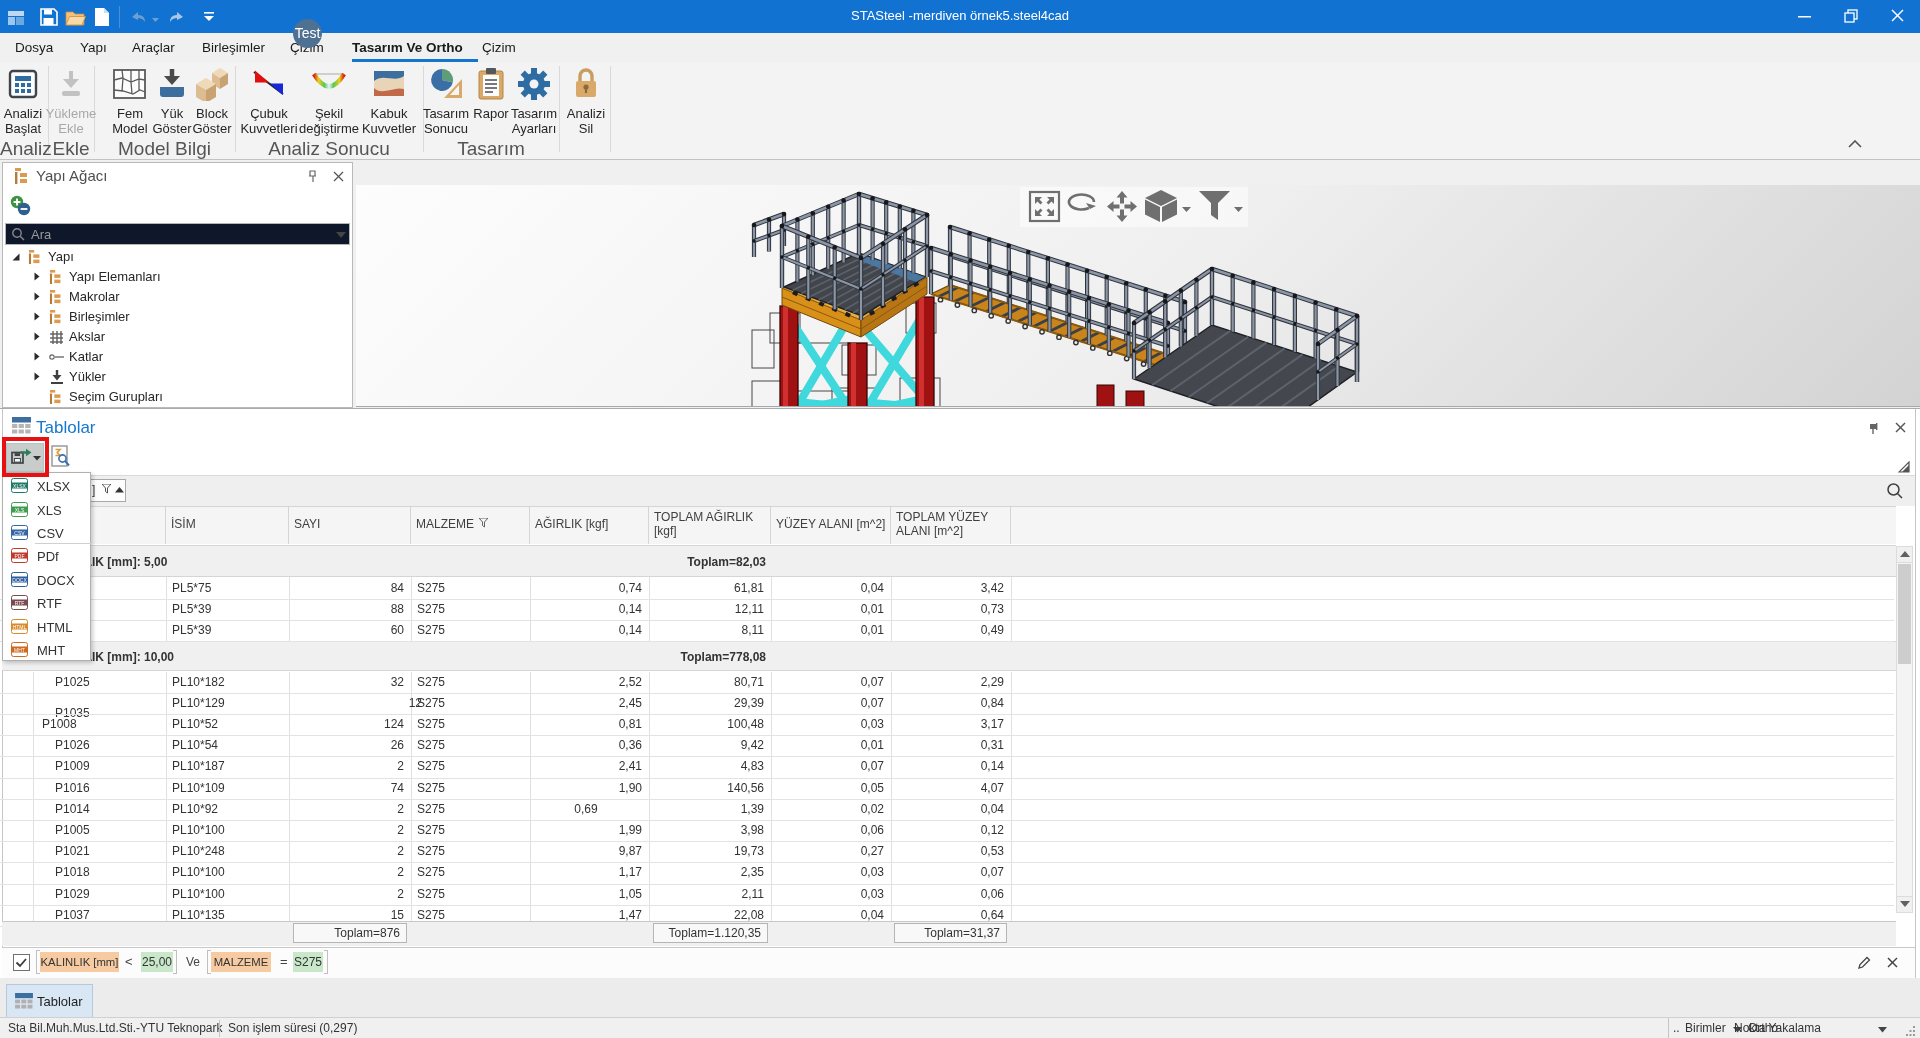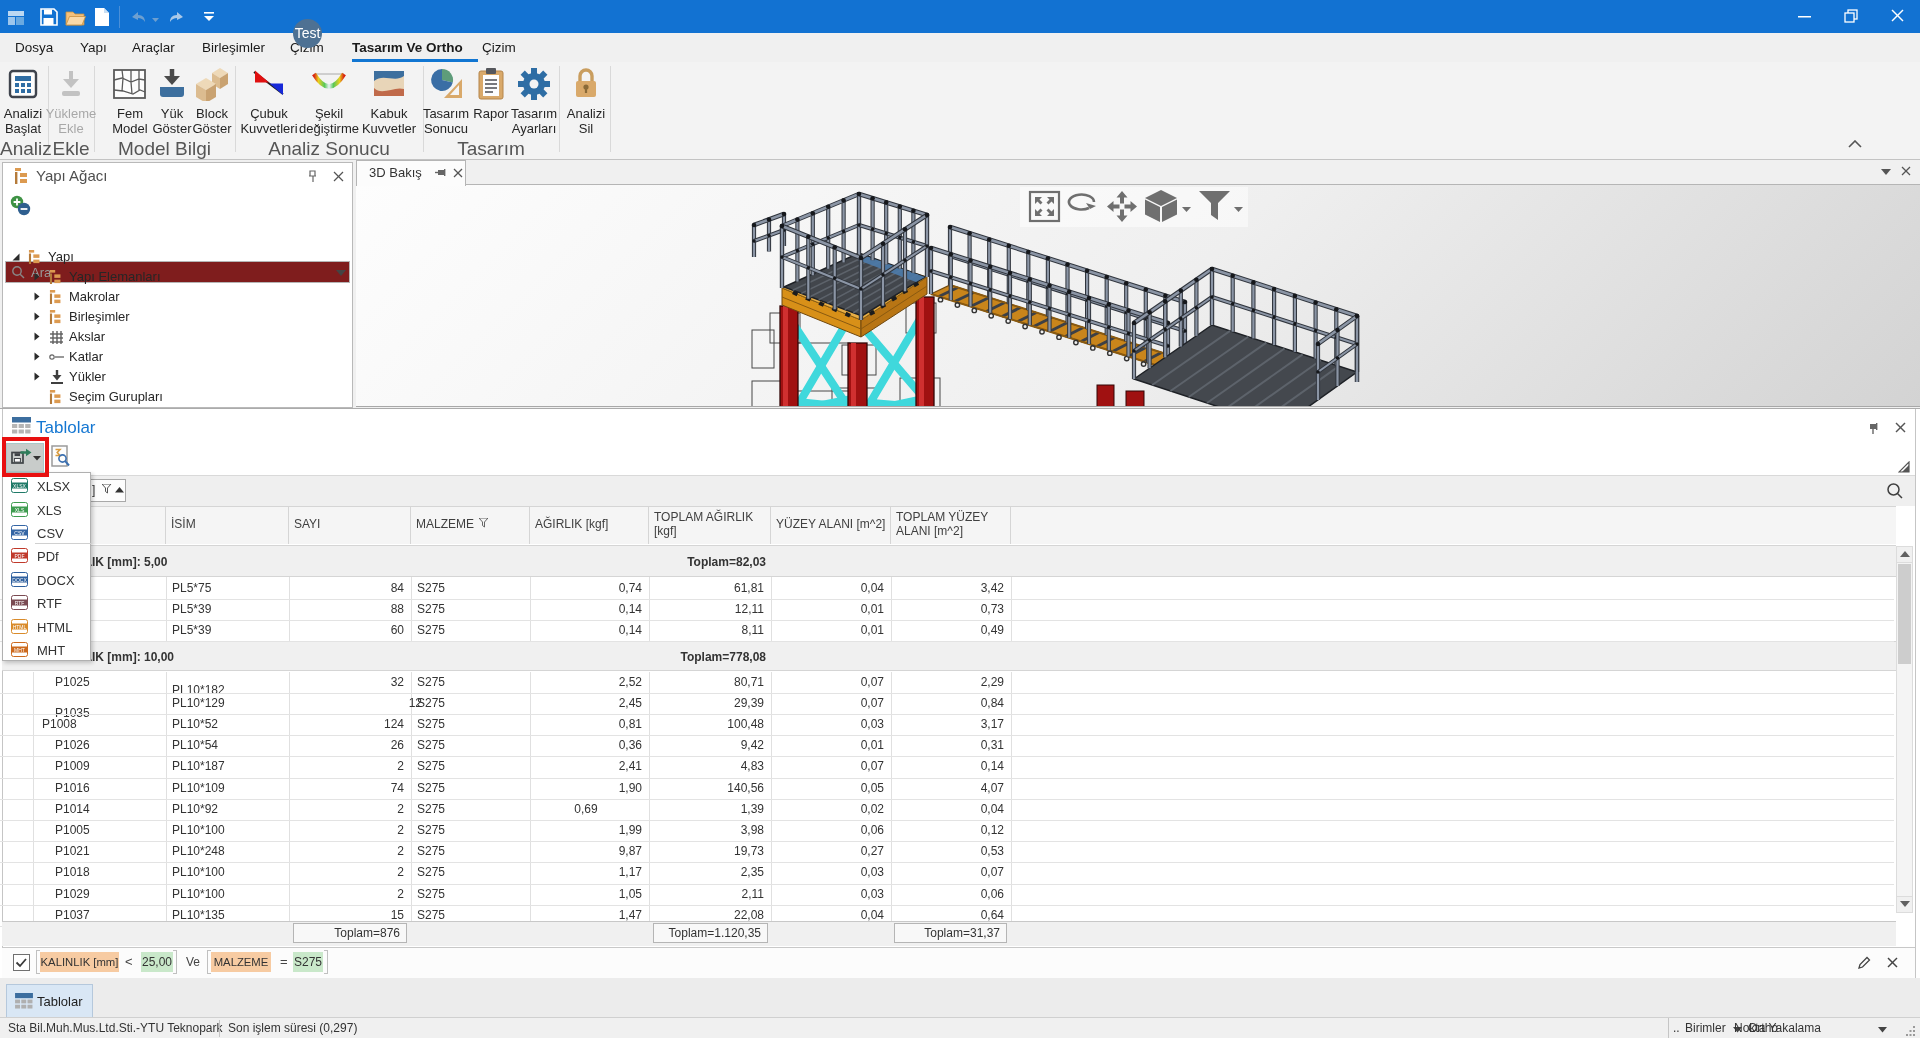--- a/index.html
+++ b/index.html
@@ -18,21 +18,21 @@
 
 #ribbon { position:absolute; left:0; top:62px; width:1920px; height:98px; background:#f3f3f3; border-bottom:1px solid #c3c3c3; }
 .rsep { position:absolute; top:4px; width:1px; height:86px; background:#d9d9d9; }
 .rbtn { position:absolute; top:5px; text-align:center; font-size:13px; color:#262626; }
 .rbtn .lbl { margin-top:3px; line-height:14.5px; }
 .rbtn.disabled { color:#a8a8a8; }
 .rgroup { position:absolute; top:76px; font-size:19px; color:#555; text-align:center; }
 
 #leftpanel { position:absolute; left:2px; top:162px; width:351px; height:246px; background:#fff; border:1px solid #b9b9b9; }
 #lp-title { position:absolute; left:10px; top:4px; font-size:15px; color:#4f4f4f; }
-#lp-search { position:absolute; left:2px; top:60px; width:345px; height:22px; border:1px solid #b5b5b5; background:#7f1d1d;margin-top:38px; }
+#lp-search { position:absolute; left:2px; top:60px; width:345px; height:22px; border:1px solid #b5b5b5; background:#0f172a; }
 .tree-row { position:absolute; font-size:13px; color:#262626; height:20px; line-height:20px; }
 
 #view3d-tabs { position:absolute; left:356px; top:160px; width:1564px; height:25px; background:#f0f0f0; border-bottom:1px solid #b5b5b5; }
 #view3d-tab { position:absolute; left:0; top:0; width:110px; height:26px; background:#fcfcfc; border:1px solid #b5b5b5; border-bottom:none; font-size:13px; color:#333; z-index:5; }
 #viewport { position:absolute; left:356px; top:185px; width:1564px; height:222px; background:linear-gradient(135deg,#fdfdfd 0%,#efefef 52%,#d3d3d3 100%); border-bottom:1px solid #a8a8a8; overflow:hidden; }
 
 #tablepanel { position:absolute; left:0px; top:408px; width:1920px; height:570px; background:#fff; border-top:1px solid #ababab; }
 #tp-title { position:absolute; left:36px; top:9px; font-size:17px; color:#1577d2; }
 .hdrcell { position:absolute; top:0; height:38px; border-right:1px solid #d5d5d5; font-size:12px; color:#404040; padding:4px 4px 4px 5px; background:#f5f5f5; }
 .cell { position:absolute; font-size:12px; color:#333; height:21px; line-height:21px; }
@@ -84,20 +84,21 @@
       <g transform="translate(162,4)">
         <path d="M15 7 L9 2 L9 5 C4 5 2 8 2 12 C4 9 6 8 9 8 L9 10 Z" fill="#a9c8e8"></path>
       </g>
 
       <g transform="translate(196,6)">
         <rect x="2" y="0" width="10" height="1.6" fill="#fff"></rect>
         <path d="M2 4 l5 5 l5 -5 z" fill="#fff"></path>
       </g>
     </svg>
   </div>
+  <div id="title-text">STASteel -merdiven örnek5.steel4cad</div>
   <svg class="abs" style="left:1782px;top:0" width="138" height="33" viewBox="0 0 138 33">
     <rect x="16" y="16" width="13" height="1.5" fill="#fff"></rect>
     <g transform="translate(63,10)">
       <rect x="3" y="0" width="9" height="9" fill="none" stroke="#fff" stroke-width="1.3"></rect>
       <rect x="0" y="3" width="9" height="9" fill="#1272d2" stroke="#fff" stroke-width="1.3"></rect>
     </g>
     <g transform="translate(110,10)" stroke="#fff" stroke-width="1.4">
       <line x1="0" y1="0" x2="11" y2="11"></line>
         <line x1="11" y1="0" x2="0" y2="11"></line>
     </g>
@@ -384,43 +385,20 @@
         </svg>
       <div class="tree-row" style="left:66px;top:204px">Yükler</div>
       <svg class="abs" style="left:46px;top:227px" width="15" height="14" viewBox="0 0 17 16">
           <rect x="1" y="0" width="6" height="3" fill="#dc9a50"></rect>
           <rect x="1" y="4" width="2.4" height="12" fill="#b57b3a"></rect>
           <rect x="6" y="5" width="7" height="4" fill="#dc9a50"></rect>
           <rect x="6" y="11" width="7" height="4" fill="#dc9a50"></rect>
         </svg>
       <div class="tree-row" style="left:66px;top:224px">Seçim Gurupları</div>
     </div>
-  </div>
-  <div id="view3d-tabs">
-    <div id="view3d-tab">
-      <span style="position:absolute;left:12px;top:4px;">3D Bakış</span>
-      <svg class="abs" style="left:78px;top:6px" width="13" height="13" viewBox="0 0 13 13">
-          <g fill="#666">
-            <rect x="3" y="3" width="6" height="5"></rect>
-            <rect x="9" y="2" width="1.4" height="7"></rect>
-            <line x1="0" y1="5.5" x2="3" y2="5.5" stroke="#666" stroke-width="1.4"></line>
-          </g>
-        </svg>
-      <svg class="abs" style="left:95px;top:6px" width="12" height="12" viewBox="0 0 12 12" stroke="#555" stroke-width="1.3">
-          <line x1="2" y1="2" x2="10" y2="10"></line>
-          <line x1="10" y1="2" x2="2" y2="10"></line>
-        </svg>
-    </div>
-    <svg class="abs" style="left:1524px;top:8px" width="12" height="8">
-        <polygon points="1,1 11,1 6,7" fill="#555"></polygon>
-      </svg>
-    <svg class="abs" style="left:1544px;top:5px" width="12" height="12" viewBox="0 0 12 12" stroke="#555" stroke-width="1.3">
-        <line x1="2" y1="2" x2="10" y2="10"></line>
-        <line x1="10" y1="2" x2="2" y2="10"></line>
-      </svg>
   </div>
   <div id="viewport">
     <svg width="1564" height="222" viewBox="0 0 1564 222">
       <defs>
         <g id="post">
             <line x1="0" y1="0" x2="0" y2="52" stroke="#7c8698" stroke-width="3.5"></line>
             <circle cx="0" cy="2" r="2.2" fill="#23262b"></circle>
             <circle cx="0" cy="26" r="2" fill="#23262b"></circle>
           </g>
       </defs>
@@ -956,21 +934,21 @@
 <div class="rowline" style="top:619.9px;width:1894px"></div>
 <div class="cell" style="left:166px;top:619.9px;width:123px;text-align:left;padding-left:6px;">PL5*39</div>
 <div class="cell" style="left:289px;top:619.9px;width:122px;text-align:right;padding-right:7px;">60</div>
 <div class="cell" style="left:411px;top:619.9px;width:119px;text-align:left;padding-left:6px;">S275</div>
 <div class="cell" style="left:530px;top:619.9px;width:119px;text-align:right;padding-right:7px;">0,14</div>
 <div class="cell" style="left:649px;top:619.9px;width:122px;text-align:right;padding-right:7px;">8,11</div>
 <div class="cell" style="left:771px;top:619.9px;width:120px;text-align:right;padding-right:7px;">0,01</div>
 <div class="cell" style="left:891px;top:619.9px;width:120px;text-align:right;padding-right:7px;">0,49</div>
 <div class="rowline" style="top:641.1px;width:1894px"></div>
 <div class="cell" style="left:2px;top:671.5px;width:164px;text-align:left;padding-left:53px;">P1025</div>
-<div class="cell" style="left:166px;top:671.5px;width:123px;text-align:left;padding-left:6px;margin-top:8px;">PL10*182</div>
+<div class="cell" style="left:166px;top:671.5px;width:123px;text-align:left;padding-left:6px;">PL10*182</div>
 <div class="cell" style="left:289px;top:671.5px;width:122px;text-align:right;padding-right:7px;">32</div>
 <div class="cell" style="left:411px;top:671.5px;width:119px;text-align:left;padding-left:6px;">S275</div>
 <div class="cell" style="left:530px;top:671.5px;width:119px;text-align:right;padding-right:7px;">2,52</div>
 <div class="cell" style="left:649px;top:671.5px;width:122px;text-align:right;padding-right:7px;">80,71</div>
 <div class="cell" style="left:771px;top:671.5px;width:120px;text-align:right;padding-right:7px;">0,07</div>
 <div class="cell" style="left:891px;top:671.5px;width:120px;text-align:right;padding-right:7px;">2,29</div>
 <div class="rowline" style="top:692.7px;width:1894px"></div>
 <div class="cell" style="left:2px;top:703px;width:164px;text-align:left;padding-left:53px;">P1035</div>
 <div class="cell" style="left:166px;top:692.7px;width:123px;text-align:left;padding-left:6px;">PL10*129</div>
 <div class="cell" style="left:289px;top:692.7px;width:122px;text-align:right;padding-right:7px;margin-left:18px;">12</div>

